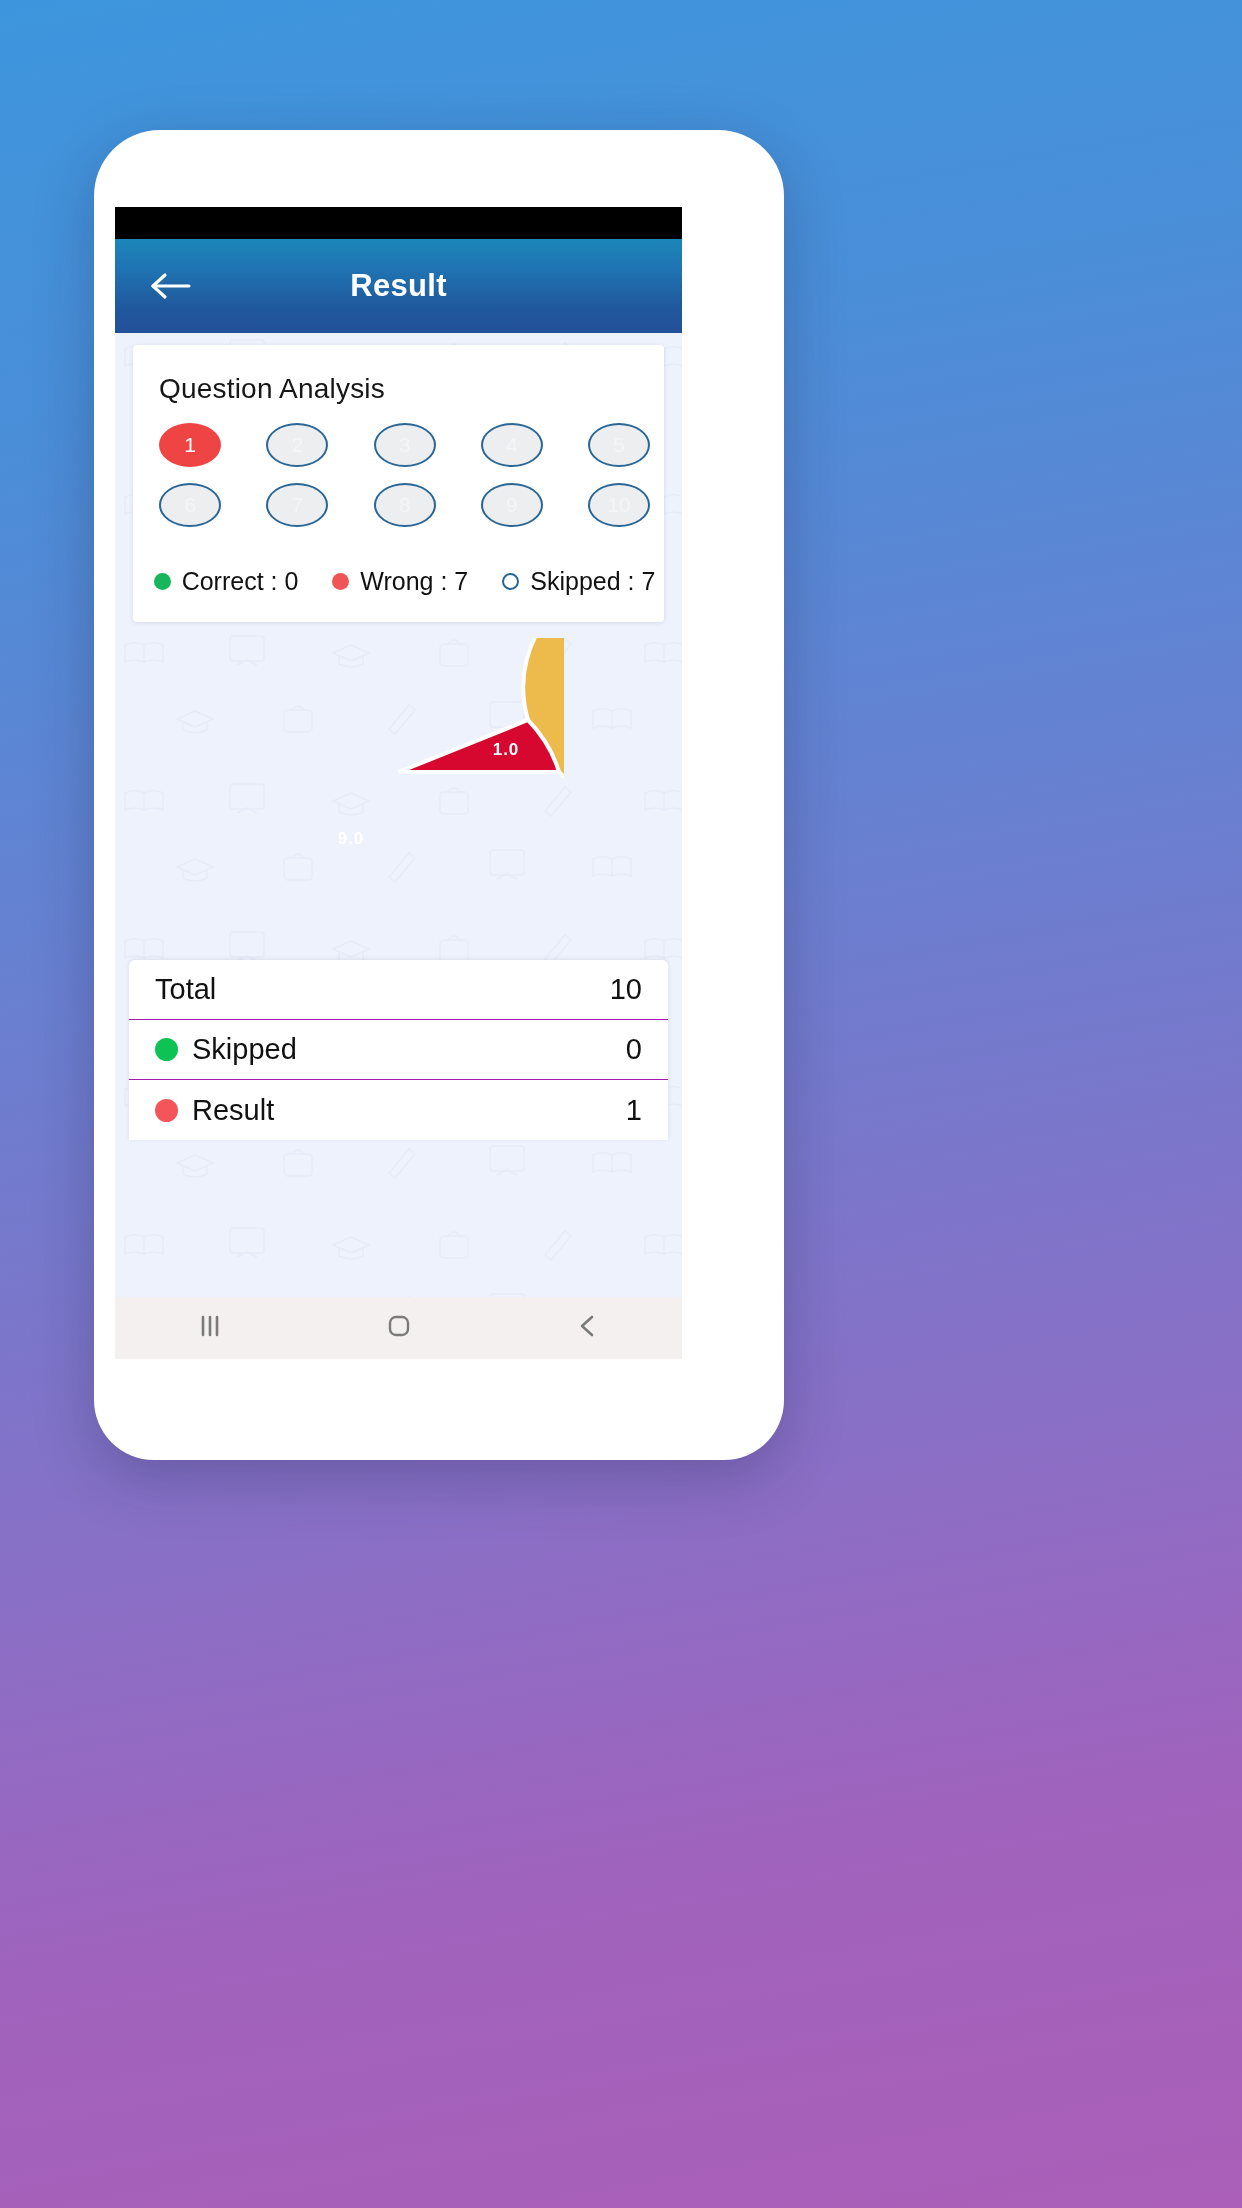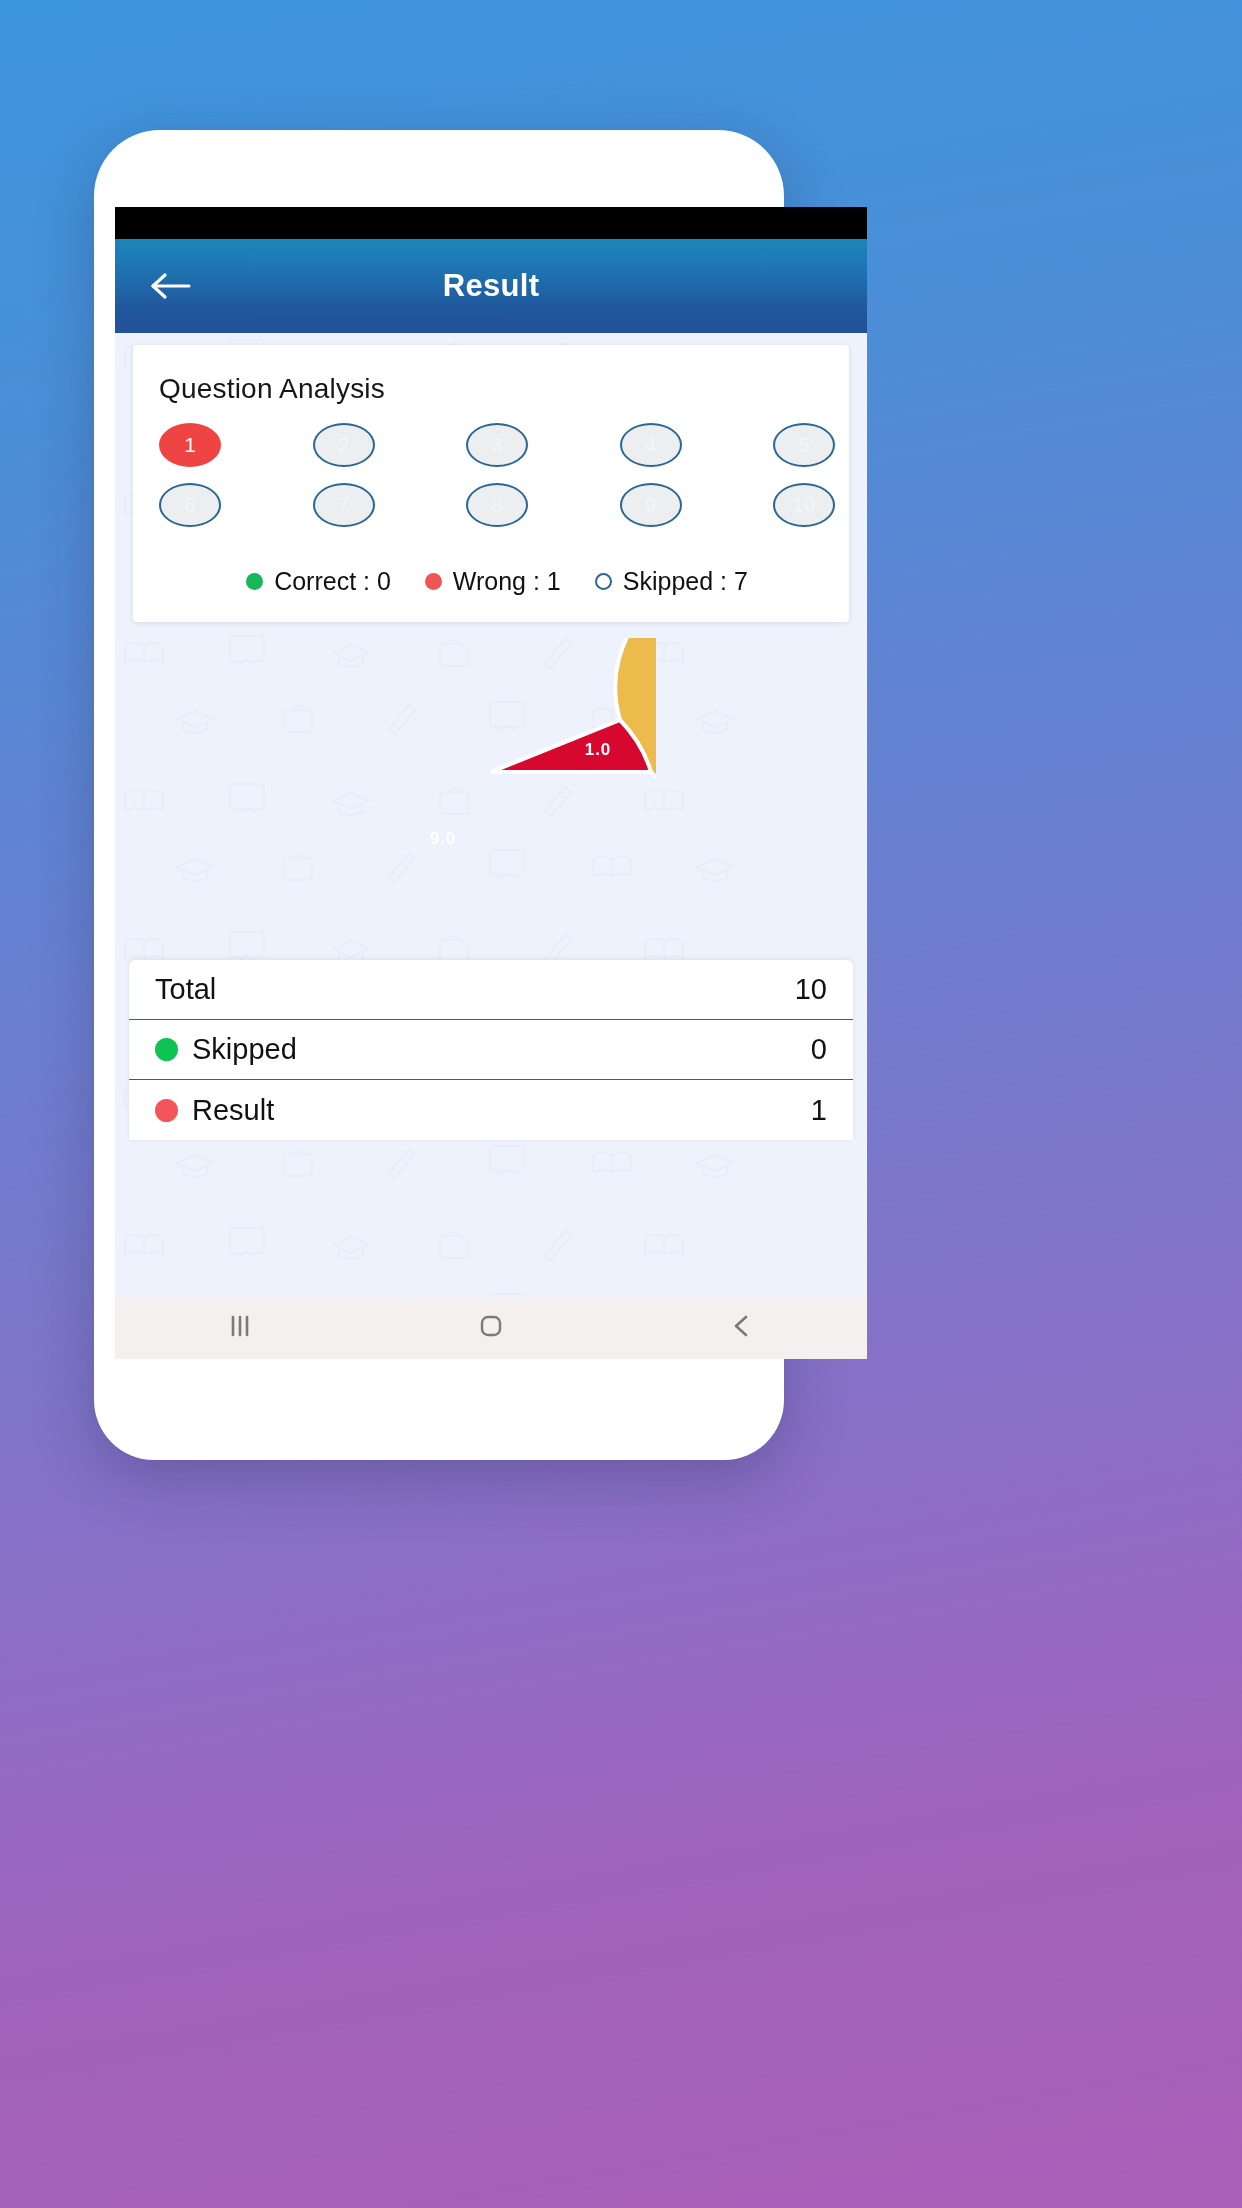--- a/index.html
+++ b/index.html
@@ -23,21 +23,21 @@
     width: 690px;
     height: 1330px;
     background: #ffffff;
     border-radius: 66px 66px 60px 60px;
     box-shadow: 0 18px 60px rgba(30, 30, 70, 0.28);
   }
   #phone-screen {
     position: absolute;
     left: 21px;
     top: 77px;
-    width: 752px;
+    width: 567px;
     height: 1152px;
     overflow: hidden;
     background: #3b82f6;
   }
 
   
   #status-bar {
     height: 32px;
     background: #000000;
     width: 100%;
@@ -325,21 +325,21 @@
           <div class="bubble skipped">10</div>
         </div>
 
         <div id="legend-row">
           <div class="legend-item">
             <span class="legend-dot green"></span>
             <span>Correct : 0</span>
           </div>
           <div class="legend-item">
             <span class="legend-dot red"></span>
-            <span>Wrong : 1</span>
+            <span>Wrong : 7</span>
           </div>
           <div class="legend-item">
             <span class="legend-dot hollow"></span>
             <span>Skipped : 7</span>
           </div>
         </div>
       </div>
 
       <div id="pie-wrap">
         <svg id="pie-svg" width="330" height="268" viewBox="0 0 330 268">

